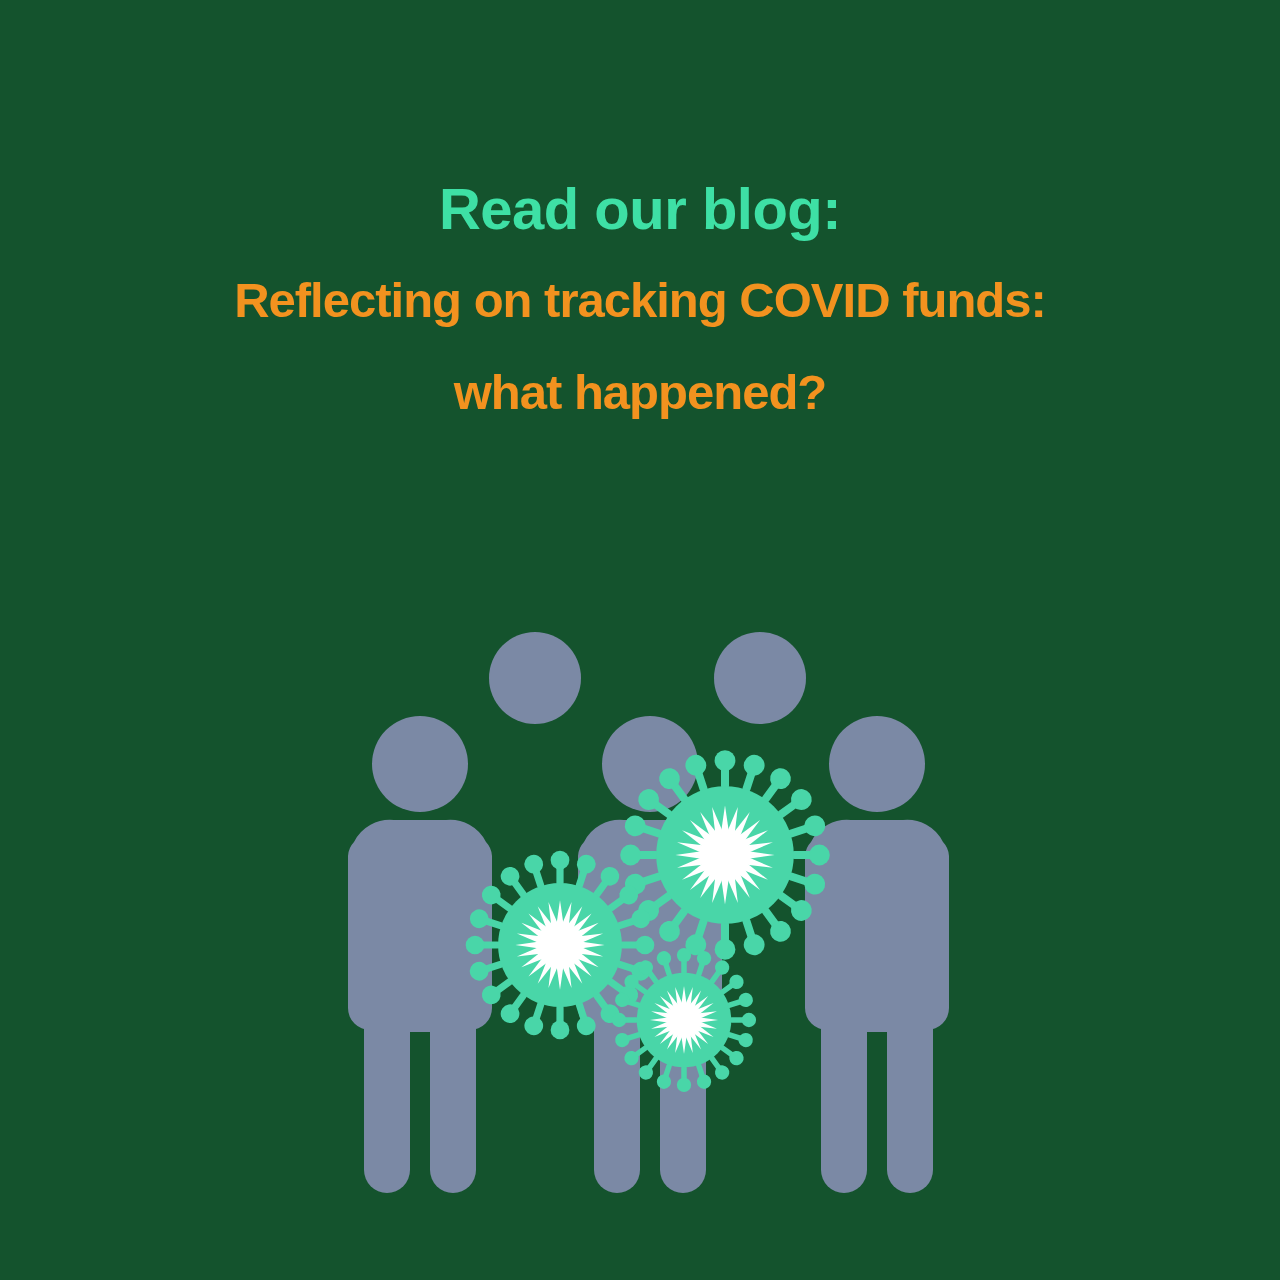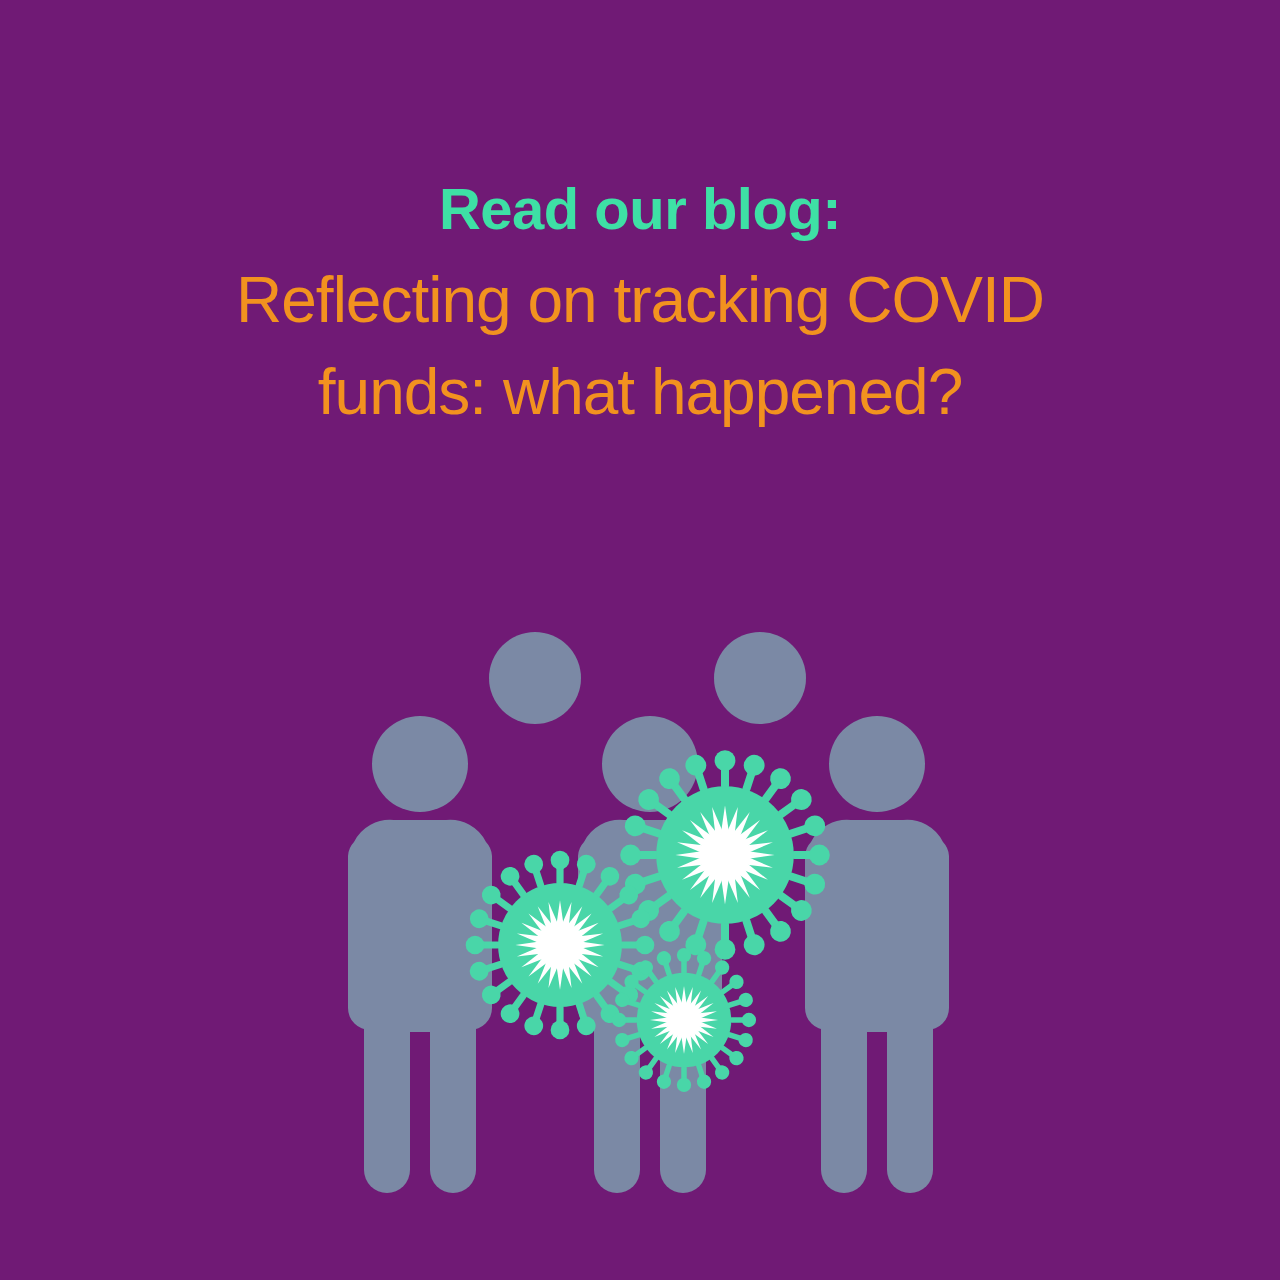--- a/index.html
+++ b/index.html
@@ -40,22 +40,22 @@
     line-height: 78px;
     letter-spacing: -0.5px;
     font-family: "Liberation Sans", sans-serif;
   }
 
   #headline {
     display: block;
     margin: 6px auto 0;
     width: 840px;
     color: #f2921f;
-    font-size: 64px;
-    font-weight: 400;
+    font-size: 49px;
+    font-weight: 700;
     line-height: 92px;
     letter-spacing: -1px;
     font-family: "Liberation Sans", sans-serif;
   }
 
   
   #illustration {
     position: absolute;
     left: 310px;
     top: 630px;
@@ -64,21 +64,21 @@
   }
   #illustration svg {
     display: block;
     width: 660px;
     height: 600px;
   }
 </style>
 </head>
 <body style="background: rgb(10, 20, 51);">
 
-<div id="card" style="background: #701a75;">
+<div id="card" style="background: #14532d;">
 
   <div id="text-block">
     <span id="eyebrow" style="color: rgb(62, 224, 165);">Read our blog:</span>
     <span id="headline" style="color: rgb(242, 146, 31);">Reflecting on tracking COVID funds: what happened?</span>
   </div>
 
   <div id="illustration">
     <svg viewBox="0 0 660 600" xmlns="http://www.w3.org/2000/svg">
       <defs>
 

